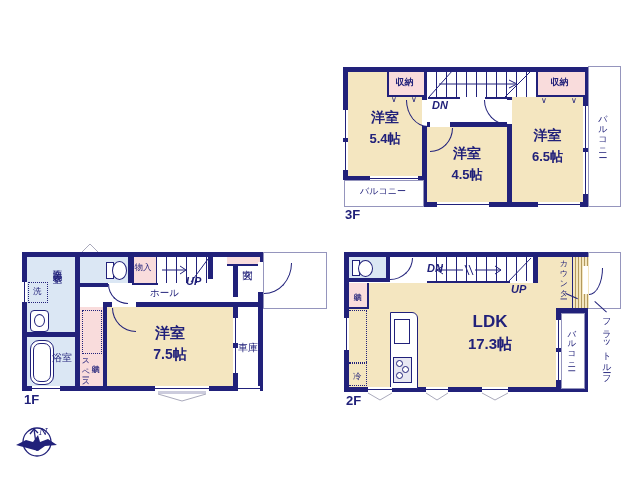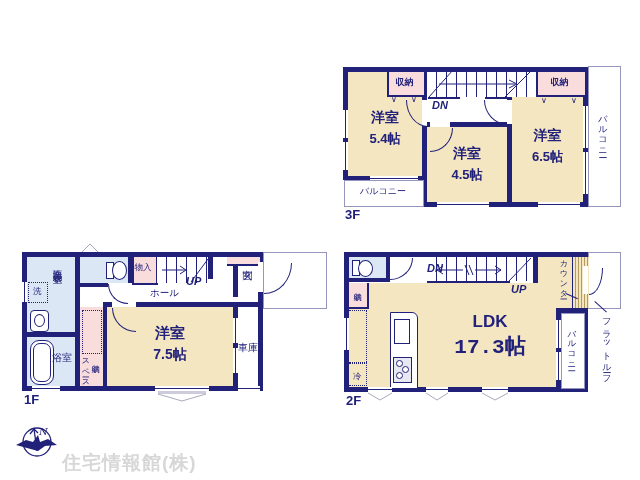--- a/index.html
+++ b/index.html
@@ -208,21 +208,21 @@
     <div class="arc qbr" style="left:589px;top:268px;width:13px;height:26px;"></div>
 
     <div class="ptr" style="left:566px;top:293px;width:13px;transform:rotate(24deg);"></div>
     <div class="ptr" style="left:595px;top:301px;width:16px;transform:rotate(42deg);"></div>
 
     <div class="lbl it" style="left:427px;top:262px;font-size:11px;">DN</div>
     <div class="lbl it" style="left:511px;top:283px;font-size:11px;">UP</div>
     <div class="lbl v" style="left:352px;top:286px;font-size:8px;font-weight:normal;">収納</div>
     <div class="lbl" style="left:353px;top:372px;font-size:8.5px;font-weight:normal;">冷</div>
     <div class="lbl ctr" style="left:430px;top:313px;width:120px;font-size:17px;">LDK</div>
-    <div class="lbl ctr" style="left:430px;top:336px;width:120px;font-size:21px;font-family:Liberation Mono, monospace;">17.3帖</div>
+    <div class="lbl ctr" style="left:430px;top:336px;width:120px;font-size:15px;">17.3帖</div>
     <div class="lbl v" style="left:558px;top:254px;font-size:8px;font-weight:normal;">カウンター</div>
     <div class="lbl v" style="left:567px;top:324px;font-size:8.5px;font-weight:normal;">バルコニー</div>
     <div class="lbl v" style="left:601px;top:312px;font-size:9px;font-weight:normal;">フラットルーフ</div>
     <div class="lbl" style="left:346px;top:394px;font-size:13px;">2F</div>
   </div>
 
   <svg style="left:427px;top:67px;" width="106" height="31">
     <line x1="2" y1="30" x2="26" y2="3" stroke="#21217a" stroke-width="1"></line>
     <line x1="78" y1="30" x2="104" y2="4" stroke="#21217a" stroke-width="1"></line>
     <line x1="12" y1="17" x2="88" y2="17" stroke="#21217a" stroke-width="1"></line>
@@ -260,15 +260,14 @@
     <polyline points="0,1 13,8 26,1" fill="#fff" stroke="#aaaabc" stroke-width="1"></polyline>
   </svg>
 
   <svg style="left:14px;top:420px;" width="46" height="46">
     <circle cx="23" cy="22" r="14" fill="none" stroke="#21217a" stroke-width="1.3"></circle>
     <line x1="23" y1="31" x2="20" y2="9" stroke="#21217a" stroke-width="1.3"></line>
     <polyline points="16,14 20,9 24,13" fill="none" stroke="#21217a" stroke-width="1.3"></polyline>
     <path d="M2,25 L12,20 L19,22 L24,15 L26,22 L34,19 L43,25 L31,26 L24,31 L13,28 Z" fill="#21217a"></path>
     <text x="25" y="15" font-size="10" font-style="italic" font-family="DejaVu Serif, serif" fill="#21217a">N</text>
   </svg>
-  <div class="watermark" style="left:62px;top:450px;">住宅情報館(株)</div>
 
 </div>
 
 </body></html>

